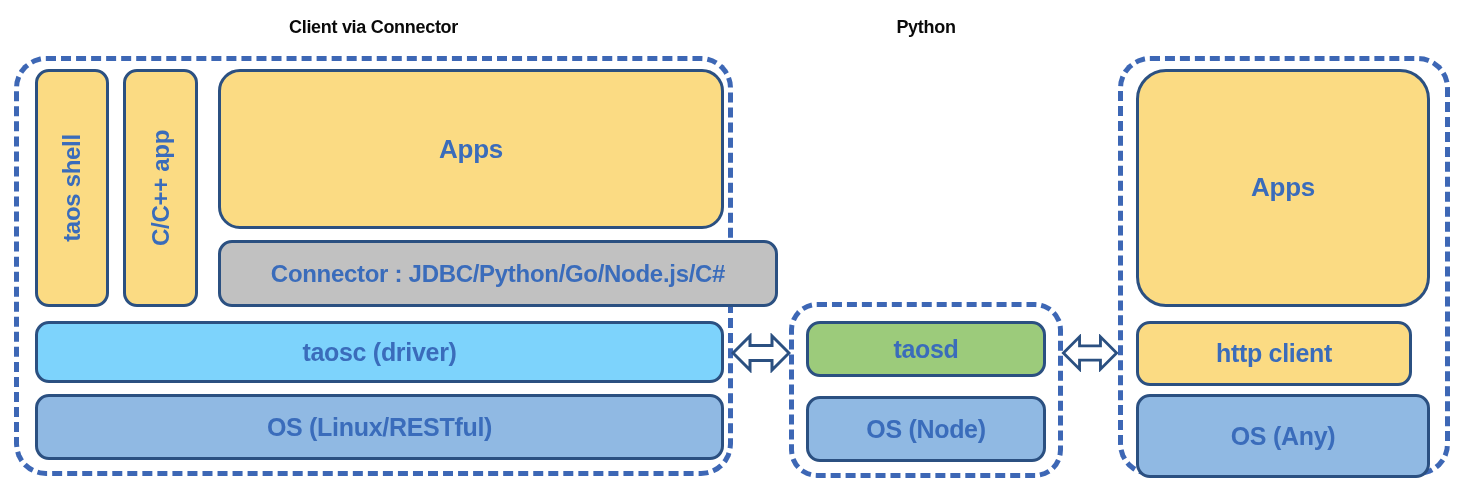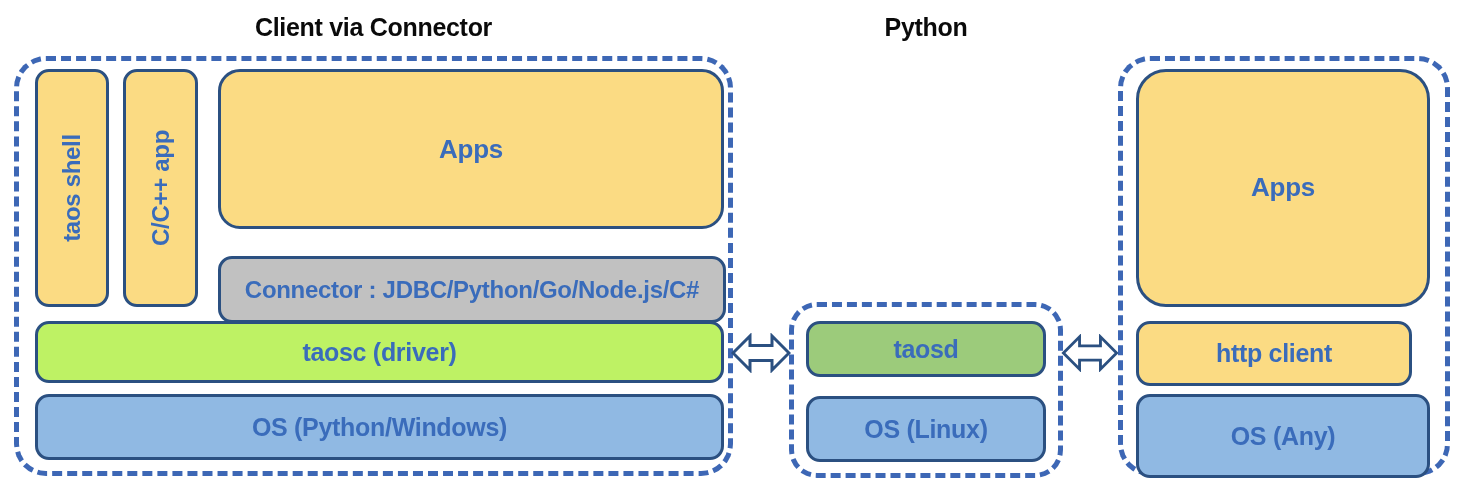--- a/index.html
+++ b/index.html
@@ -13,21 +13,21 @@
     width: 1467px;
     height: 498px;
     background: #ffffff;
     overflow: hidden;
   }
   .title {
     position: absolute;
     top: 12px;
     height: 30px;
     text-align: center;
-    font-size: 25px;
+    font-size: 18px;
     letter-spacing: -0.3px;
     color: #0a0a0a;
     line-height: 30px;
   }
   .t-left   { left: 14px;   width: 719px; }
   .t-server { left: 790px;  width: 272px; }
   .t-right  { left: 1118px; width: 332px; }
 
   .dashed {
     position: absolute;
@@ -45,29 +45,29 @@
     border-radius: 14px;
     display: flex;
     align-items: center;
     justify-content: center;
     color: #3a6cbb;
     font-size: 25px;
     letter-spacing: -0.3px;
     text-align: center;
   }
   .yellow { background: #fbdb83; }
-  .orange { background: #bef264; }
+  .orange { background: #7dd3fc; }
   .blue   { background: #90b9e3; }
   .green  { background: #9ccb7b; }
   .gray   { background: #c1c1c1; }
 
   .b-taos-shell { left: 35px;  top: 69px;  width: 74px;  height: 238px; }
   .b-cpp-app    { left: 123px; top: 69px;  width: 75px;  height: 238px; }
   .b-apps       { left: 218px; top: 69px;  width: 506px; height: 160px; border-radius: 22px; font-size: 26px; }
-  .b-connector  { left: 218px; top: 256px; width: 508px; height: 67px;  font-size: 24px; }
+  .b-connector  { left: 218px; top: 240px; width: 560px; height: 67px;  font-size: 24px; }
   .b-taosc      { left: 35px;  top: 321px; width: 689px; height: 62px;  }
   .b-os-left    { left: 35px;  top: 394px; width: 689px; height: 66px;  }
 
   .b-taosd      { left: 806px; top: 321px; width: 240px; height: 56px; }
   .b-os-server  { left: 806px; top: 396px; width: 240px; height: 66px; }
 
   .b-apps-rest  { left: 1136px; top: 69px;  width: 294px; height: 238px; border-radius: 30px; font-size: 26px; line-height: 1.35; }
   .b-http       { left: 1136px; top: 321px; width: 276px; height: 65px; }
   .b-os-right   { left: 1136px; top: 394px; width: 294px; height: 84px; }
 
@@ -103,28 +103,28 @@
   <div class="box yellow b-apps">
     <span>Apps</span>
   </div>
   <div class="box gray b-connector">
     <span>Connector : JDBC/Python/Go/Node.js/C#</span>
   </div>
   <div class="box orange b-taosc">
     <span>taosc (driver)</span>
   </div>
   <div class="box blue b-os-left">
-    <span>OS (Python/Windows)</span>
+    <span>OS (Linux/RESTful)</span>
   </div>
 
   <div class="box green b-taosd">
     <span>taosd</span>
   </div>
   <div class="box blue b-os-server">
-    <span>OS (Linux)</span>
+    <span>OS (Node)</span>
   </div>
 
   <div class="box yellow b-apps-rest">
     <span>
       <span>Apps</span><br>
     </span>
   </div>
   <div class="box yellow b-http">
     <span>http client</span>
   </div>

